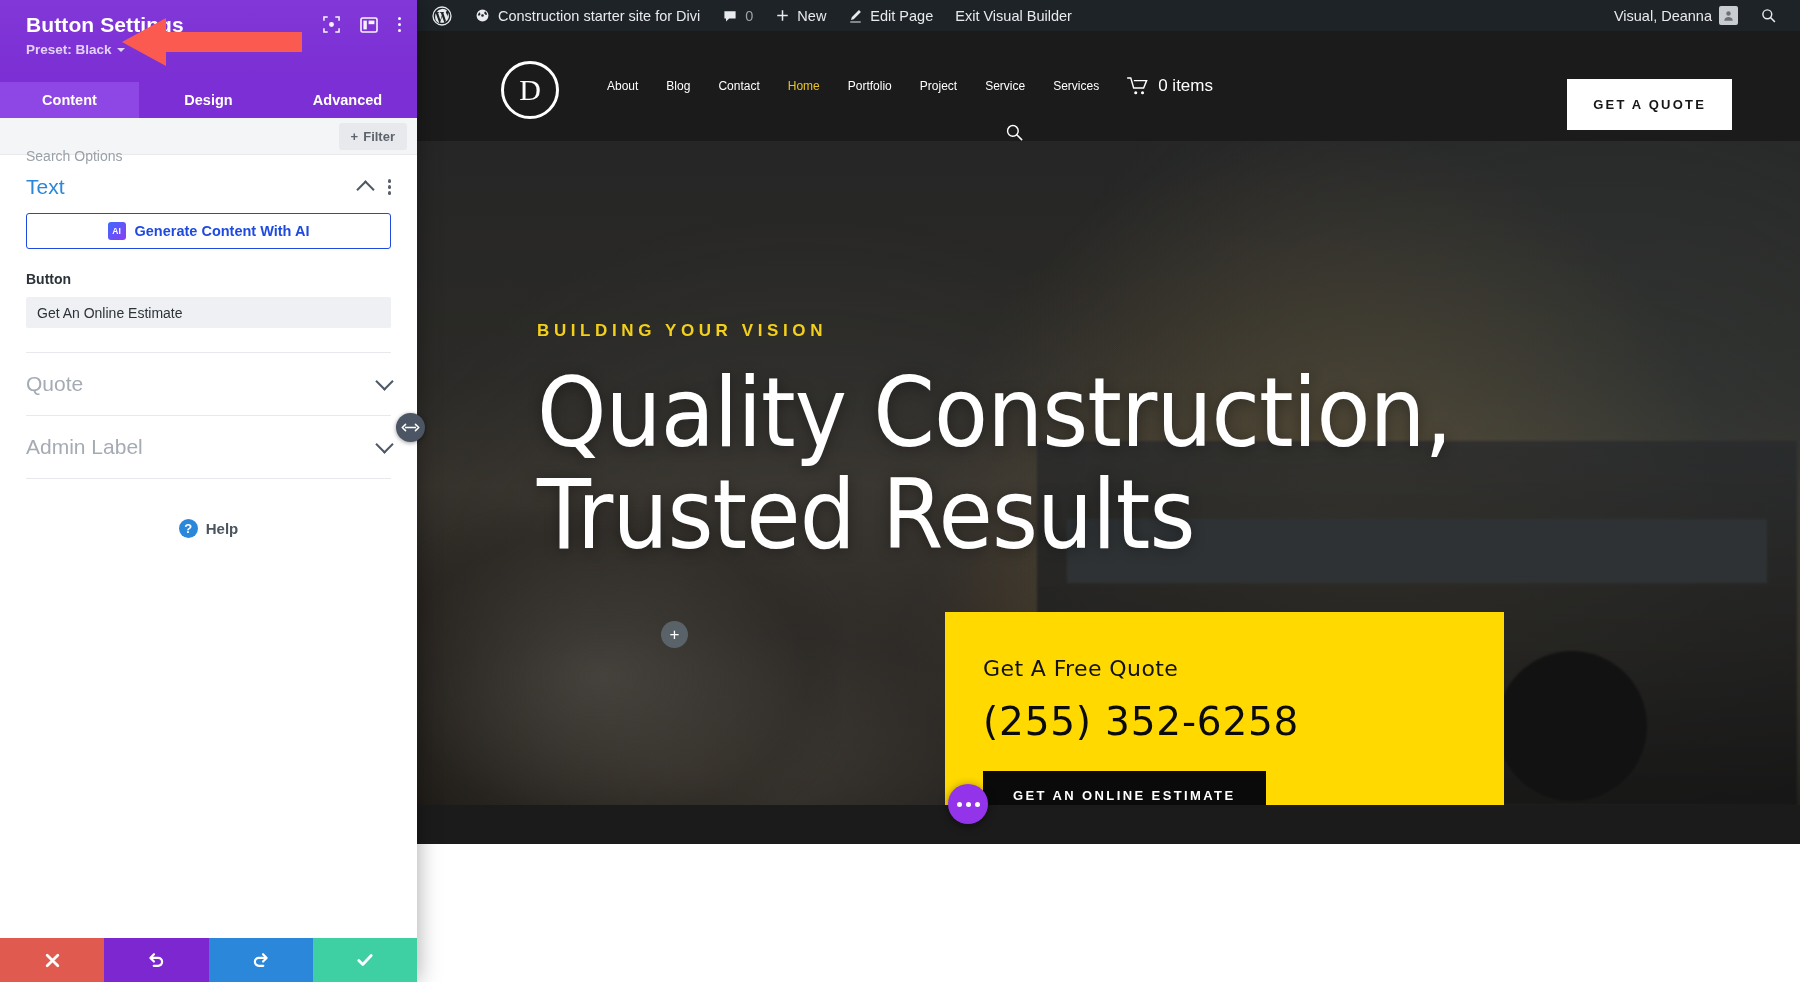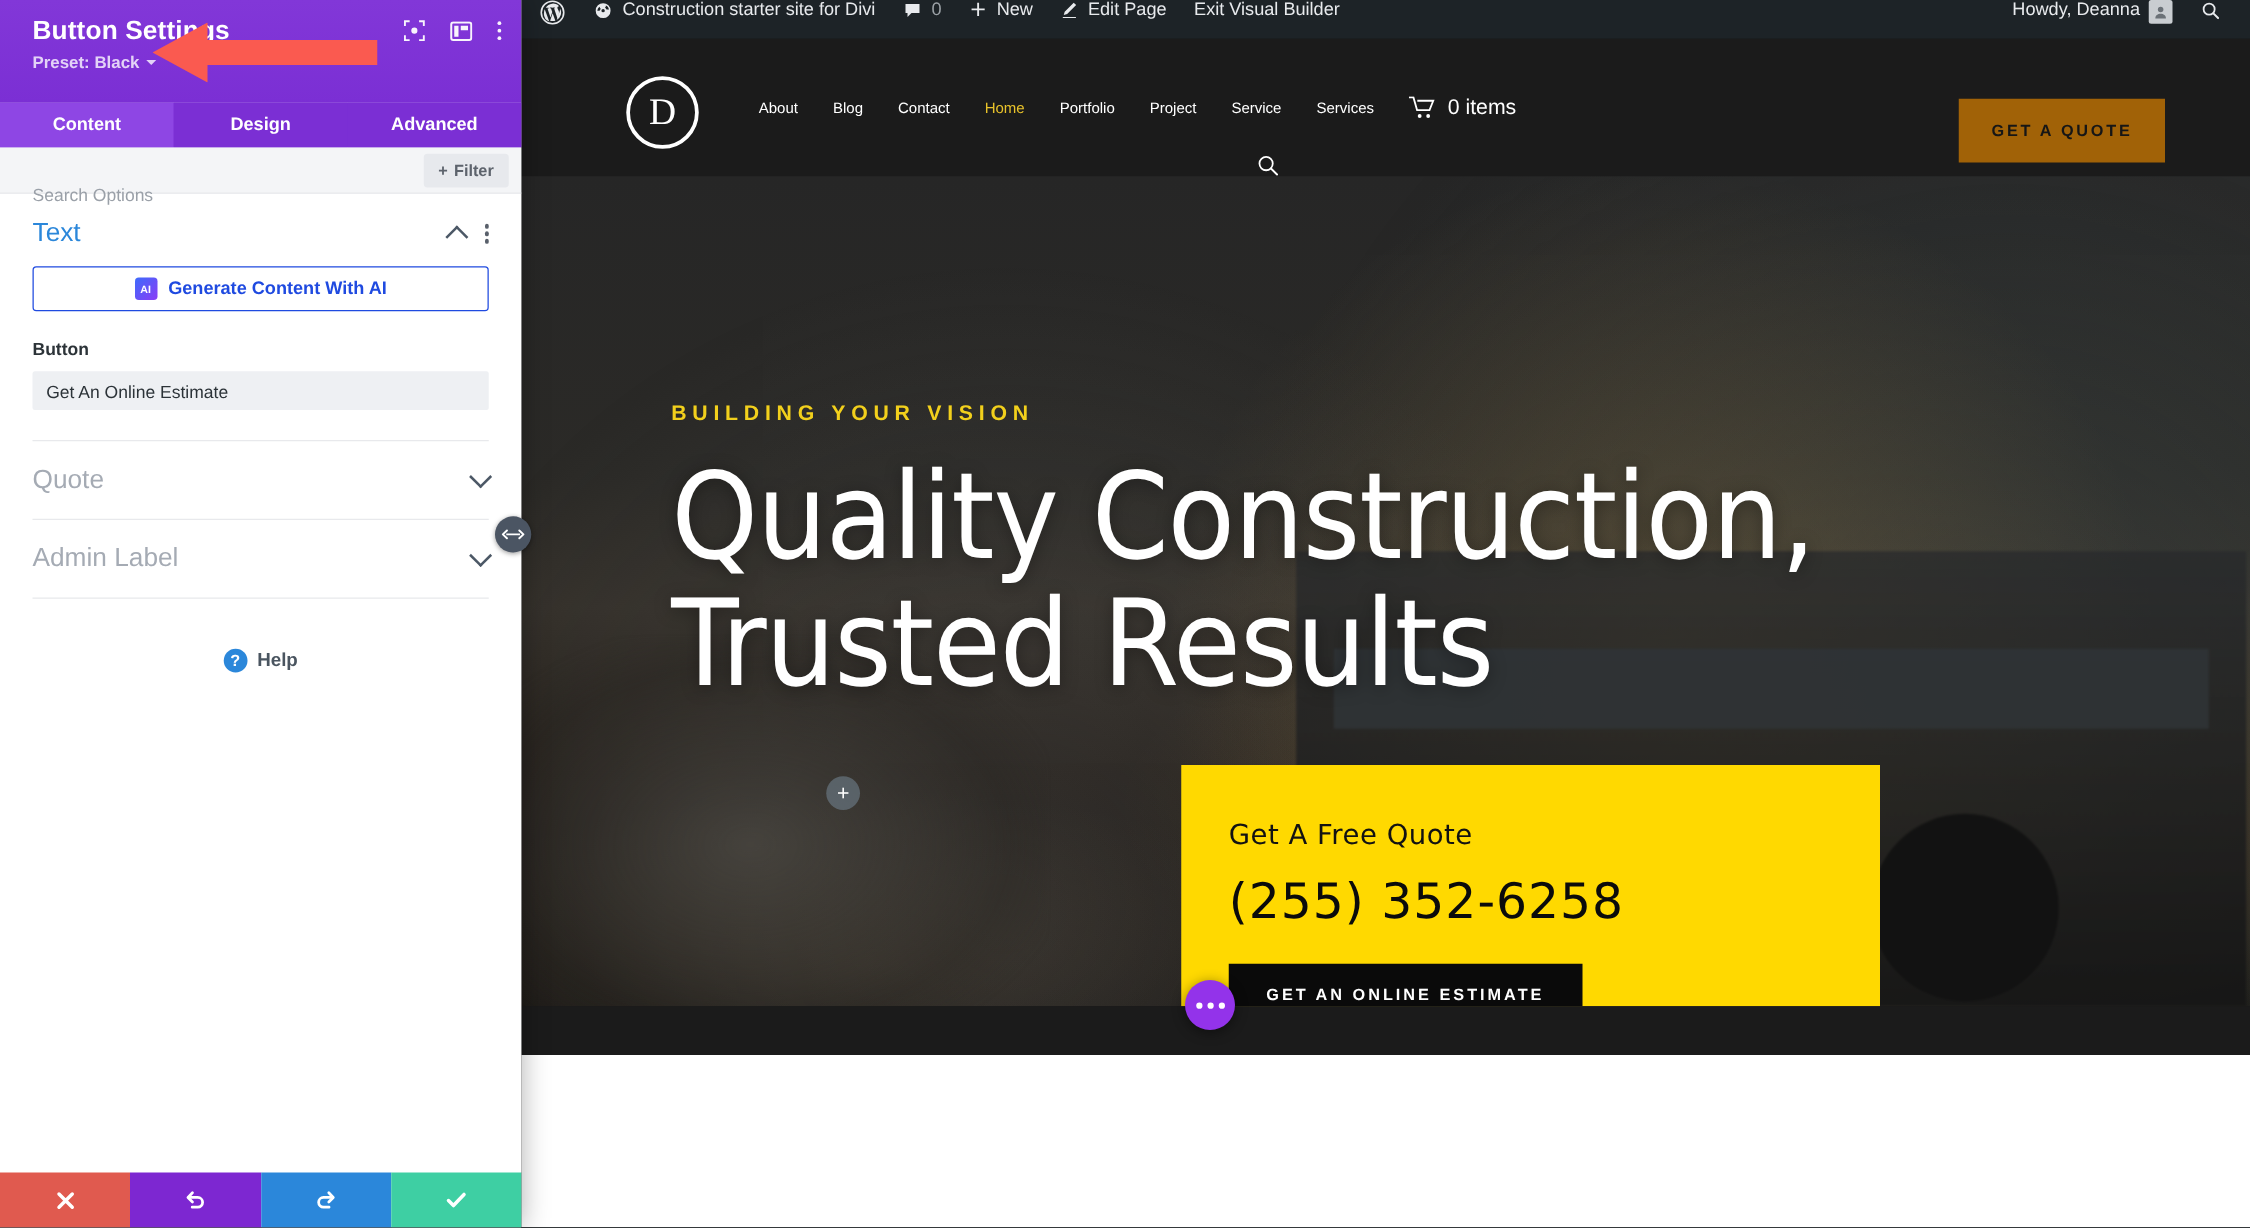--- a/index.html
+++ b/index.html
@@ -122,39 +122,39 @@
   
   .annot-arrow { position: absolute; left: 122px; top: 18px; z-index: 60; pointer-events: none; }
 
   
   #site-area { position: absolute; left: 417px; top: 0; width: 1383px; height: 982px; background: #1b1b1b; overflow: hidden; }
 
   .wp-adminbar {
     height: 31px; background: #1d2327; display: flex; align-items: center;
     color: #e8eaed; font-size: 14.5px; padding: 0 12px 0 4px; gap: 0;
   }
-  .ab-item { display: flex; gap: 7px; padding: 0 11px; height: 31px; cursor: pointer; color: #e8eaed; }
+  .ab-item { display: flex; align-items: center; gap: 7px; padding: 0 11px; height: 31px; cursor: pointer; color: #e8eaed; }
   .ab-spacer { flex: 1; }
   .ab-count { color: #9ba1a6; }
   .avatar-box { width: 19px; height: 19px; background: #c9cdd1; border-radius: 2px; display:flex;align-items:center;justify-content:center; }
 
   .site-header {
     height: 110px; background: #1b1b1b; display: flex; align-items: flex-start;
     padding: 22px 68px 0 84px; position: relative;
   }
   .logo-d { width: 58px; height: 58px; border: 3.4px solid #fff; border-radius: 50%;
     display: flex; align-items: center; justify-content: center; color: #fff;
     font-size: 30px; font-weight: 400; font-family: "Liberation Serif", serif; margin-top: 8px; }
   .site-nav { display: flex; align-items: center; gap: 28px; margin-left: 48px; margin-top: 23px; }
   .nav-link { color: #fff; font-size: 12px; cursor: pointer; white-space: nowrap; }
   .nav-link.active { color: #e8c22a; }
   .cart { display: flex; align-items: center; gap: 9px; color: #fff; font-size: 17px; cursor: pointer; }
   .search-row { position: absolute; left: 588px; top: 92px; cursor: pointer; }
   .quote-btn {
-    position: absolute; right: 68px; top: 48px; background: #a16207; color: #161616;
+    position: absolute; right: 68px; top: 48px; background: #ffffff; color: #161616;
     font-size: 13px; font-weight: 700; letter-spacing: 2.2px;
     padding: 18px 26px; cursor: pointer;
   }
 
   .hero {
     position: relative; height: 664px; overflow: hidden;
     background:
       radial-gradient(ellipse 70% 50% at 78% 76%, rgba(196,150,70,.30) 0%, rgba(0,0,0,0) 62%),
       radial-gradient(ellipse 40% 30% at 20% 95%, rgba(120,100,70,.25) 0%, rgba(0,0,0,0) 70%),
       linear-gradient(180deg,#262626 0%,#2b2a27 36%,#34302a 52%,#241f1a 72%,#151311 100%);
@@ -257,21 +257,21 @@
         <svg width="15" height="15" viewBox="0 0 20 20">
             <path d="M14.6 2.8 17.2 5.4 7.6 15 4 16l1-3.6zM3 18h14v1.2H3z" fill="#e8eaed"></path>
           </svg>
         <span>Edit Page</span>
       </div>
       <div class="ab-item">
         <span>Exit Visual Builder</span>
       </div>
       <div class="ab-spacer"></div>
       <div class="ab-item">
-        <span>Howdy, Deanna</span>
+        <span>Visual, Deanna</span>
         <span class="avatar-box">
           <svg width="13" height="13" viewBox="0 0 20 20">
               <circle cx="10" cy="7" r="3.4" fill="#6b7177"></circle>
               <path d="M3.5 18c0-3.6 2.9-5.6 6.5-5.6s6.5 2 6.5 5.6z" fill="#6b7177"></path>
             </svg>
         </span>
       </div>
       <div class="ab-item">
         <svg width="17" height="17" viewBox="0 0 20 20">
             <circle cx="8.6" cy="8.6" r="5.2" fill="none" stroke="#e8eaed" stroke-width="1.7"></circle>

